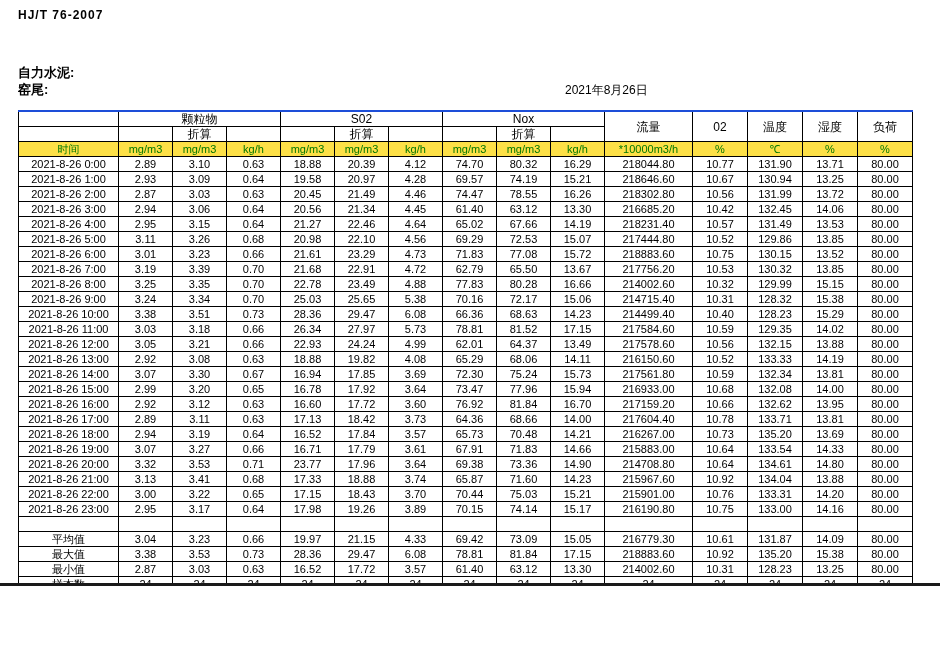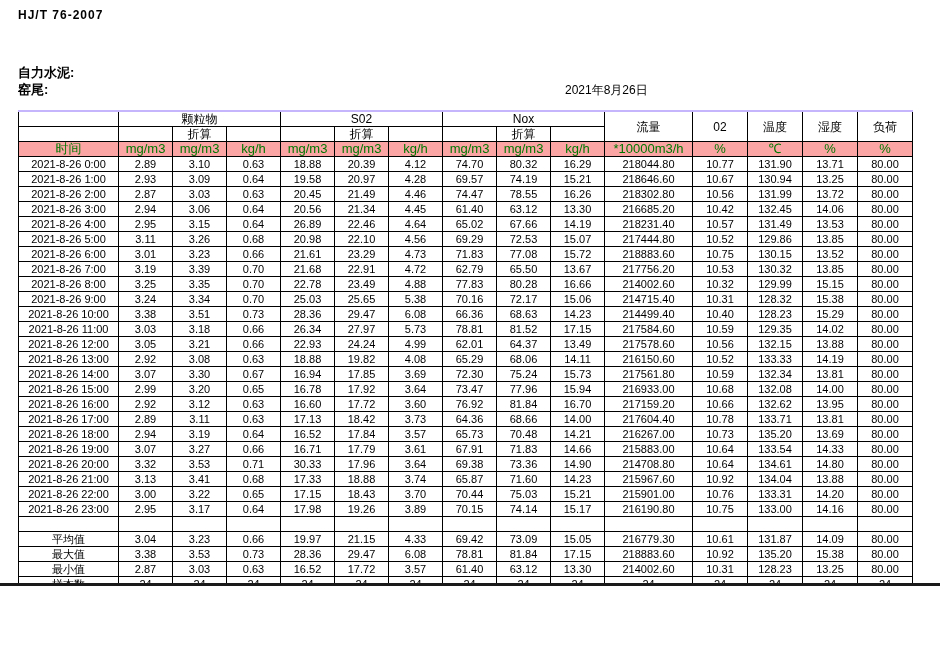--- a/index.html
+++ b/index.html
@@ -12,36 +12,36 @@
     overflow:hidden;
   }
   .std-no{position:absolute;left:18px;top:8px;font-size:12px;font-weight:bold;letter-spacing:1px;}
   .title{position:absolute;left:205px;top:25px;width:260px;text-align:center;font-size:16px;font-weight:bold;}
   .company{position:absolute;left:18px;top:64px;font-size:13px;font-weight:bold;}
   .location{position:absolute;left:18px;top:81px;font-size:13px;font-weight:bold;}
   .date{position:absolute;left:565px;top:82px;font-size:12px;}
   table.report{
     position:absolute;left:18px;top:110px;
     border-collapse:collapse;table-layout:fixed;
-    border-top:2px solid #c4b5fd;
+    border-top:2px solid #1d4ed8;
   }
   table.report td{
     border:1px solid #000;
     height:14px;line-height:14px;
     padding:0 1px;
     font-size:11px;
     text-align:center;
     white-space:nowrap;
     overflow:hidden;
   }
   table.report td.grp{font-size:12px;}
   table.report tr.units td{
-    background:#fca5a5;
+    background:#fde047;
     color:#007700;
-    font-size:13px;
+    font-size:11px;
   }
   table.report td.left{text-align:right;padding-left:2px;}
   .footer-note{position:absolute;left:18px;top:619px;font-size:12px;font-weight:bold;}
   .footer-unit1{position:absolute;left:18px;top:635px;font-size:13px;font-weight:bold;}
   .footer-unit2{position:absolute;left:205px;top:635px;font-size:10px;font-weight:bold;}
   .bottom-rule{position:absolute;left:0;bottom:0;width:940px;height:3px;background:#1a1a1a;}
 </style>
 </head>
 <body>
 
@@ -178,21 +178,21 @@
           <td>10.42</td>
           <td>132.45</td>
           <td>14.06</td>
           <td>80.00</td>
         </tr>
         <tr>
           <td>2021-8-26 4:00</td>
           <td>2.95</td>
           <td>3.15</td>
           <td>0.64</td>
-          <td>26.89</td>
+          <td>21.27</td>
           <td>22.46</td>
           <td>4.64</td>
           <td>65.02</td>
           <td>67.66</td>
           <td>14.19</td>
           <td>218231.40</td>
           <td>10.57</td>
           <td>131.49</td>
           <td>13.53</td>
           <td>80.00</td>
@@ -450,21 +450,21 @@
           <td>10.64</td>
           <td>133.54</td>
           <td>14.33</td>
           <td>80.00</td>
         </tr>
         <tr>
           <td>2021-8-26 20:00</td>
           <td>3.32</td>
           <td>3.53</td>
           <td>0.71</td>
-          <td>30.33</td>
+          <td>23.77</td>
           <td>17.96</td>
           <td>3.64</td>
           <td>69.38</td>
           <td>73.36</td>
           <td>14.90</td>
           <td>214708.80</td>
           <td>10.64</td>
           <td>134.61</td>
           <td>14.80</td>
           <td>80.00</td>

